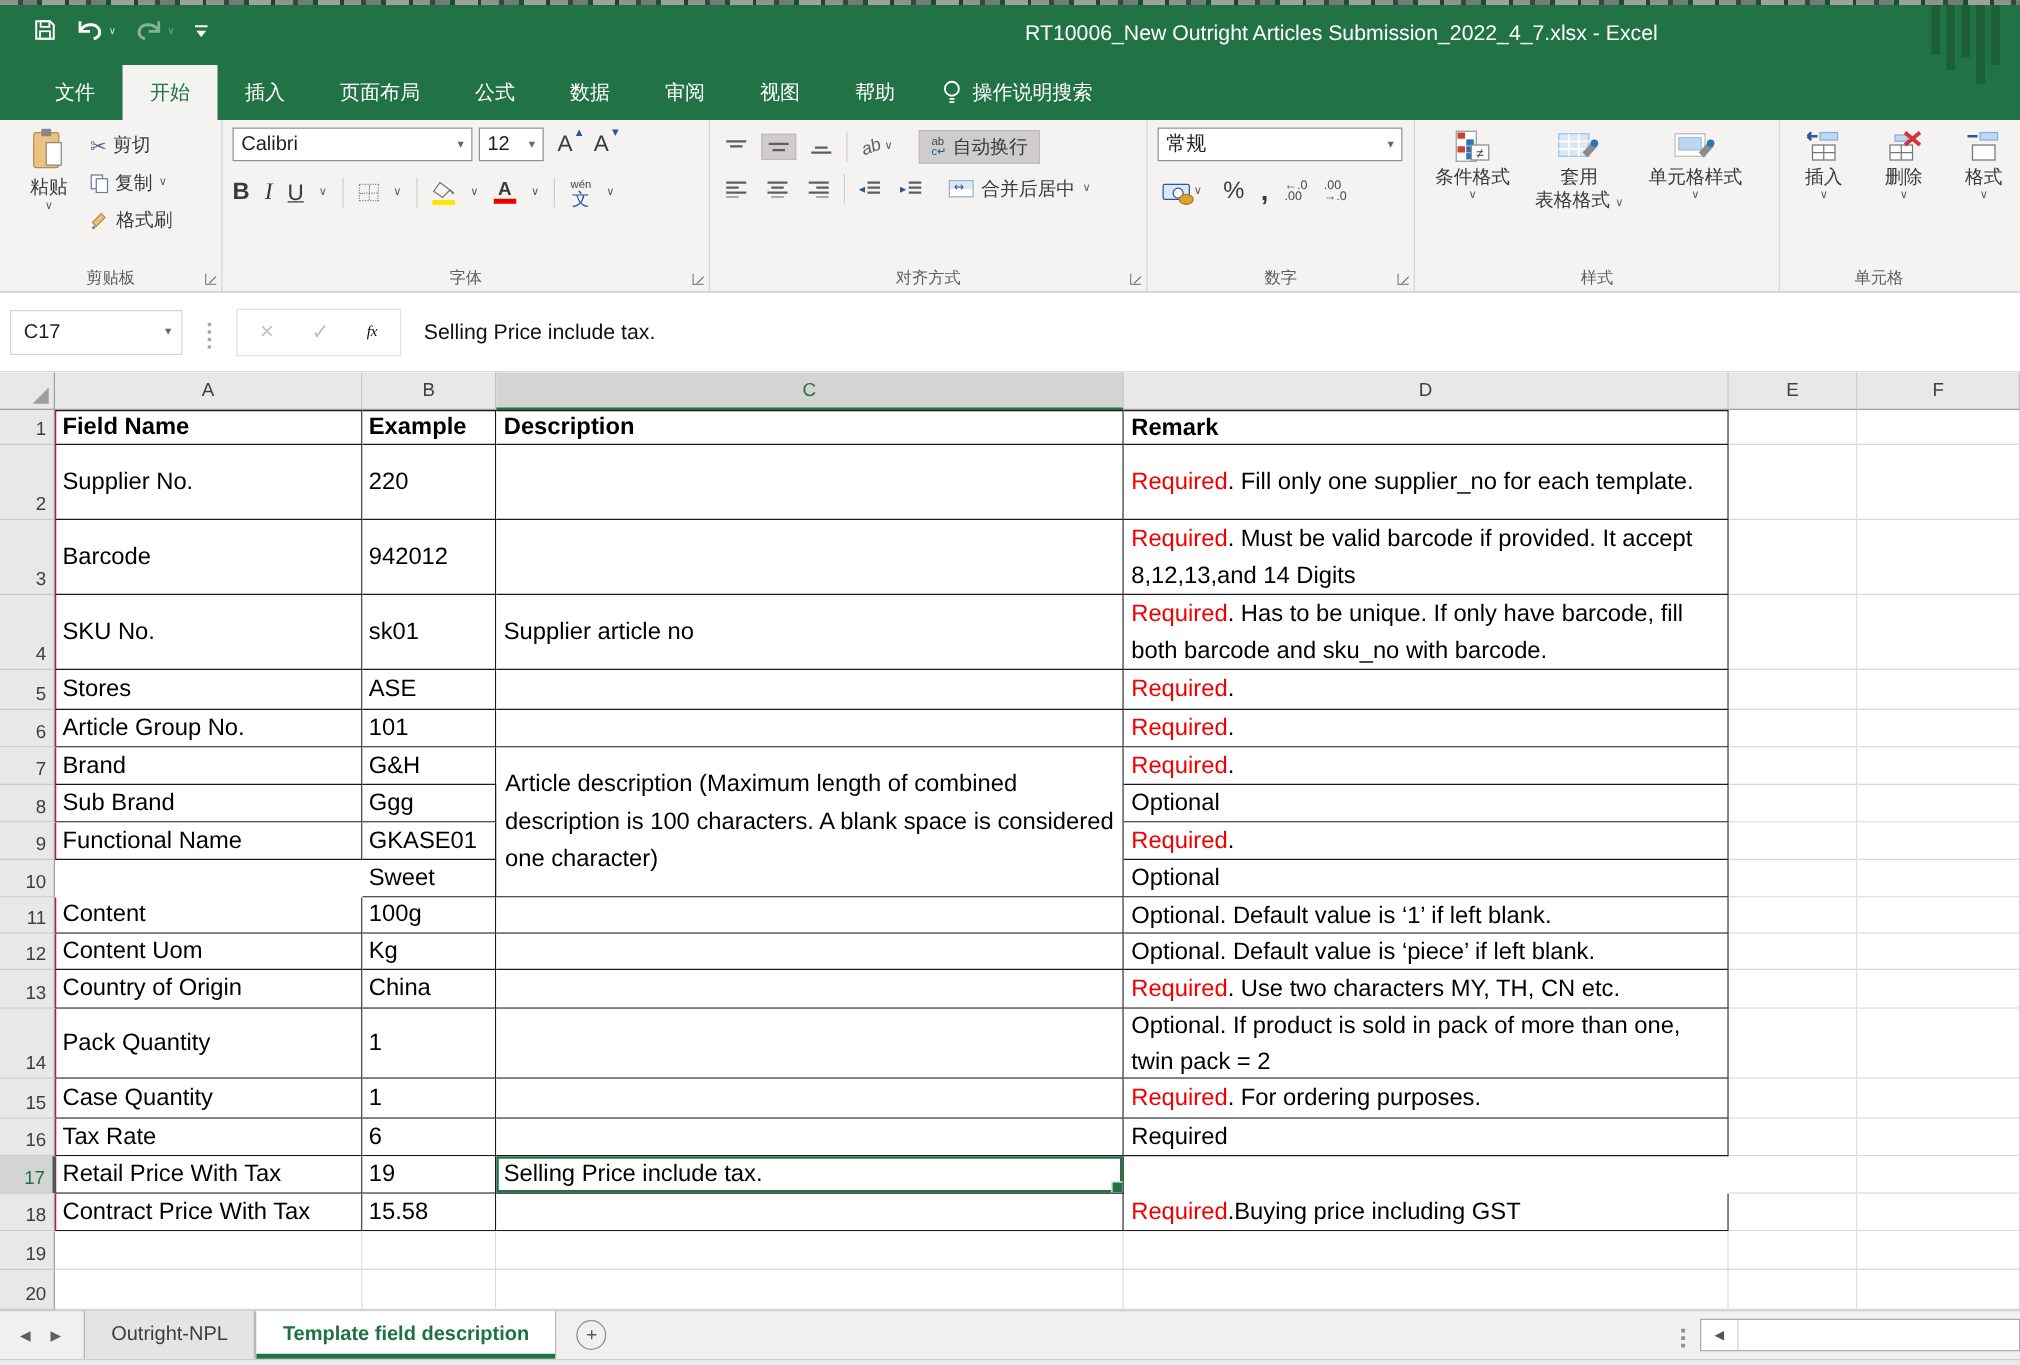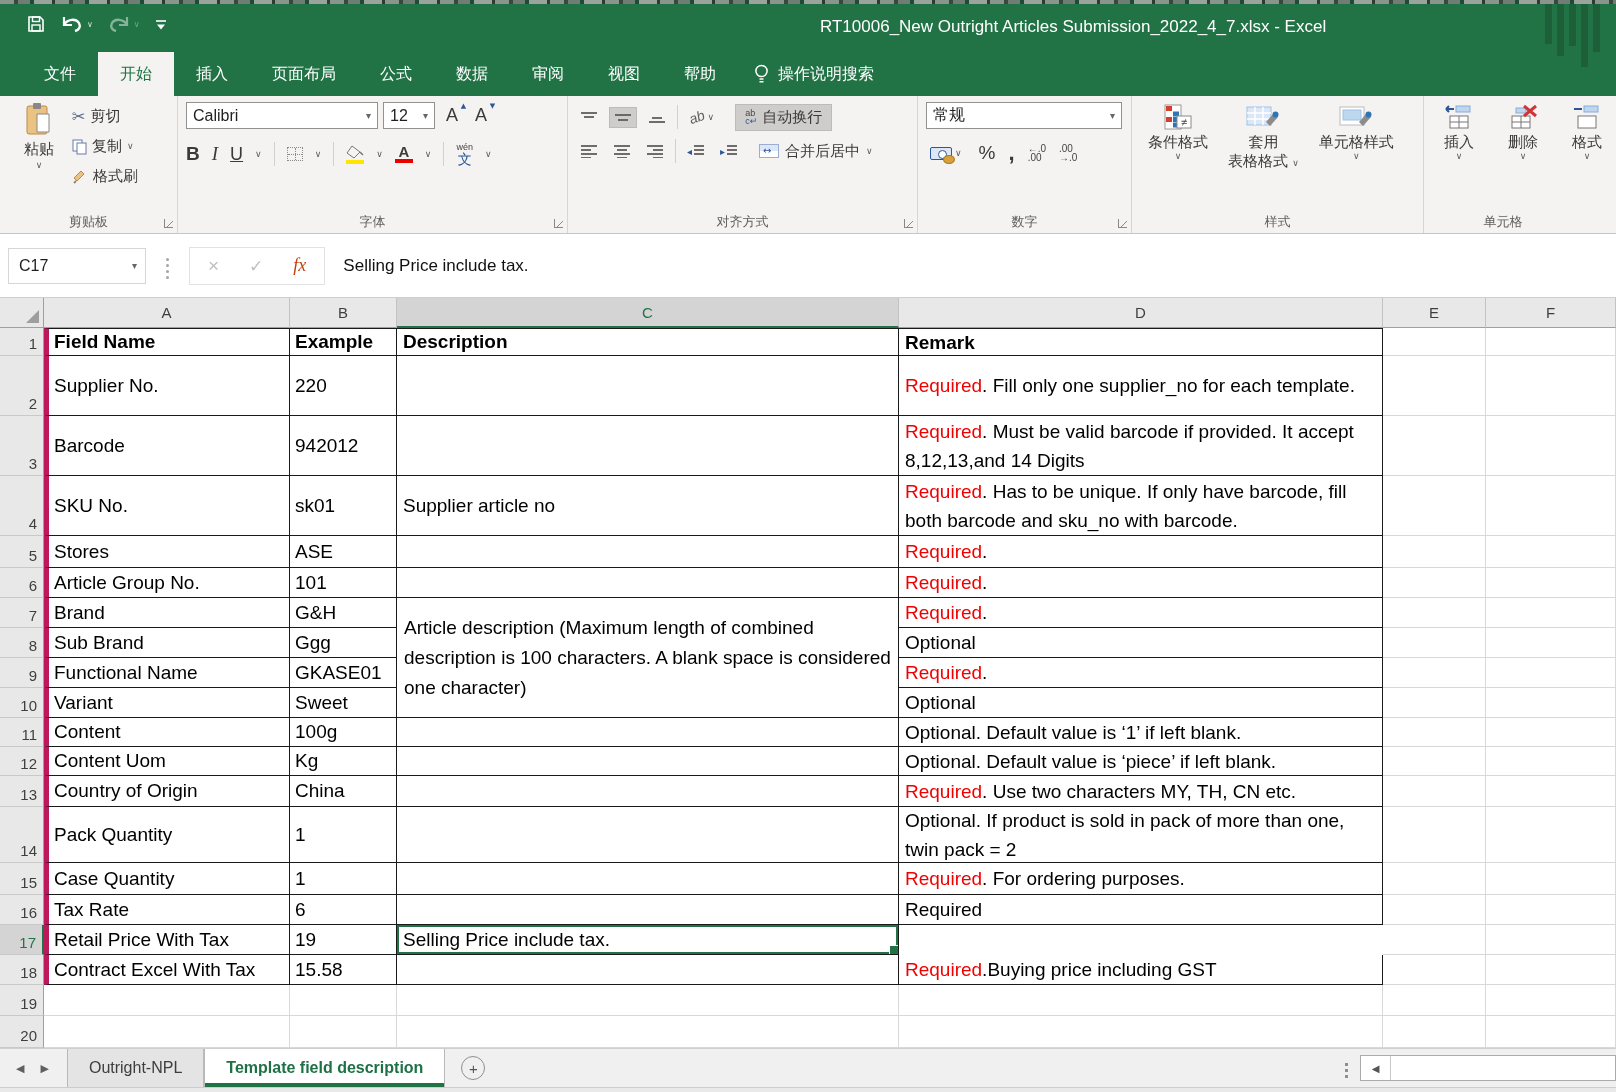--- a/index.html
+++ b/index.html
@@ -95,34 +95,34 @@
 
   .g-cells { width:230px; display:flex; gap:18px; padding-left:12px; padding-top:8px; }
 
   
   .fbar { height:64px; background:#fff; border-bottom:1px solid #cfcfcf; display:flex; align-items:center; }
   .namebox { width:138px; height:36px; margin-left:8px; border:1px solid #d6d6d6; display:flex; align-items:center; justify-content:space-between; padding:0 8px 0 10px; font-size:16px; color:#1f1f1f; }
   .vdots { width:3px; height:3px; background:#a6a6a6; border-radius:50%; margin:0 20px; box-shadow:0 6px 0 #a6a6a6, 0 12px 0 #a6a6a6, 0 -6px 0 #a6a6a6; }
   .fxbox { border:1px solid #e2e2e2; height:38px; display:flex; align-items:center; padding:0 18px; gap:30px; }
   .fx-x { color:#c0c0c0; font-size:19px; }
   .fx-ck { color:#c0c0c0; font-size:17px; }
-  .fx-fx { color:#c2410c; font-size:18px; font-style:italic; font-family:"Liberation Serif",serif; }
+  .fx-fx { color:#000000; font-size:12px; font-style:italic; font-family:"Liberation Serif",serif; }
   .ftext { margin-left:18px; font-size:17px; color:#111; }
 
   
   .grid { display:grid; width:1616px; height:750px; background:#fff; }
   .corner { background:#e8e8e8; border-right:1px solid #9f9f9f; border-bottom:1px solid #9f9f9f; position:relative; }
   .corner::after { content:""; position:absolute; right:4px; bottom:4px; width:0; height:0; border-left:13px solid transparent; border-bottom:13px solid #9e9e9e; }
   .ch { background:#e8e8e8; border-right:1px solid #c3c3c3; border-bottom:1px solid #9f9f9f; color:#3f3f3f; font-size:15px; display:flex; align-items:center; justify-content:center; }
   .chsel { background:#d4d4d4; color:#217346; border-bottom:2px solid #217346; }
   .rh { background:#e8e8e8; border-right:1px solid #9f9f9f; border-bottom:1px solid #c9c9c9; color:#3f3f3f; font-size:15px; display:flex; align-items:flex-end; justify-content:flex-end; padding:0 6px 3px 0; }
   .rhsel { background:#d4d4d4; color:#217346; border-right:2px solid #217346; }
   .c { background:#fff; border-right:1px solid #d8d8d8; border-bottom:1px solid #d8d8d8; font-size:19px; color:#000; display:flex; align-items:center; overflow:hidden; padding-left:5px; }
   .tb { border-right-color:#1a1a1a; border-bottom-color:#1a1a1a; }
-  .tl { border-left:5px solid #be185d; }
+  .tl { border-left:1px solid #be185d; }
   .tt { border-top:1px solid #1a1a1a; }
   .b { font-weight:700; }
   .cc { padding-left:6px; }
   .cd { padding-left:0; }
   .cd .rin { line-height:29px; padding-left:6px; padding-right:4px; }
   .cm { line-height:30px; padding-left:7px; padding-right:6px; }
   .red { color:#f00000; }
   .sel { position:relative; box-shadow:inset 0 0 0 2px #217346; z-index:2; }
   .sel::after { content:""; position:absolute; right:-1px; bottom:-1px; width:8px; height:8px; background:#217346; border:1px solid #fff; }
 
@@ -569,21 +569,20 @@
     <div class="c" style="grid-area: 9 / 7;"></div>
     <div class="rh" style="grid-area: 10 / 1;">9</div>
     <div class="c ca tb tl" style="grid-area: 10 / 2;">Functional Name</div>
     <div class="c cb tb" style="grid-area: 10 / 3;">GKASE01</div>
     <div class="c cd tb" style="grid-area: 10 / 5;">
       <div class="rin"><span class="red">Required</span>.</div>
     </div>
     <div class="c" style="grid-area: 10 / 6;"></div>
     <div class="c" style="grid-area: 10 / 7;"></div>
     <div class="rh" style="grid-area: 11 / 1;">10</div>
-    <div class="c ca tb tl" style="grid-area: 11 / 2;">Variant</div>
     <div class="c cb tb" style="grid-area: 11 / 3;">Sweet</div>
     <div class="c cd tb" style="grid-area: 11 / 5;">
       <div class="rin">Optional</div>
     </div>
     <div class="c" style="grid-area: 11 / 6;"></div>
     <div class="c" style="grid-area: 11 / 7;"></div>
     <div class="rh" style="grid-area: 12 / 1;">11</div>
     <div class="c ca tb tl" style="grid-area: 12 / 2; text-align: center;">Content</div>
     <div class="c cb tb" style="grid-area: 12 / 3;">100g</div>
     <div class="c cc tb" style="grid-area: 12 / 4;"></div>
@@ -637,21 +636,21 @@
     </div>
     <div class="c" style="grid-area: 17 / 6;"></div>
     <div class="c" style="grid-area: 17 / 7;"></div>
     <div class="rh rhsel" style="grid-area: 18 / 1;">17</div>
     <div class="c ca tb tl" style="grid-area: 18 / 2;">Retail Price With Tax</div>
     <div class="c cb tb" style="grid-area: 18 / 3;">19</div>
     <div class="c cc tb sel" style="grid-area: 18 / 4;">Selling Price include tax.</div>
     <div class="c" style="grid-area: 18 / 6;"></div>
     <div class="c" style="grid-area: 18 / 7;"></div>
     <div class="rh" style="grid-area: 19 / 1;">18</div>
-    <div class="c ca tb tl" style="grid-area: 19 / 2;">Contract Excel With Tax</div>
+    <div class="c ca tb tl" style="grid-area: 19 / 2;">Contract Price With Tax</div>
     <div class="c cb tb" style="grid-area: 19 / 3;">15.58</div>
     <div class="c cc tb" style="grid-area: 19 / 4;"></div>
     <div class="c cd tb" style="grid-area: 19 / 5;">
       <div class="rin"><span class="red">Required</span>.Buying price including GST</div>
     </div>
     <div class="c" style="grid-area: 19 / 6;"></div>
     <div class="c" style="grid-area: 19 / 7;"></div>
     <div class="rh" style="grid-area: 20 / 1;">19</div>
     <div class="c ca" style="grid-area: 20 / 2;"></div>
     <div class="c cb" style="grid-area: 20 / 3;"></div>

